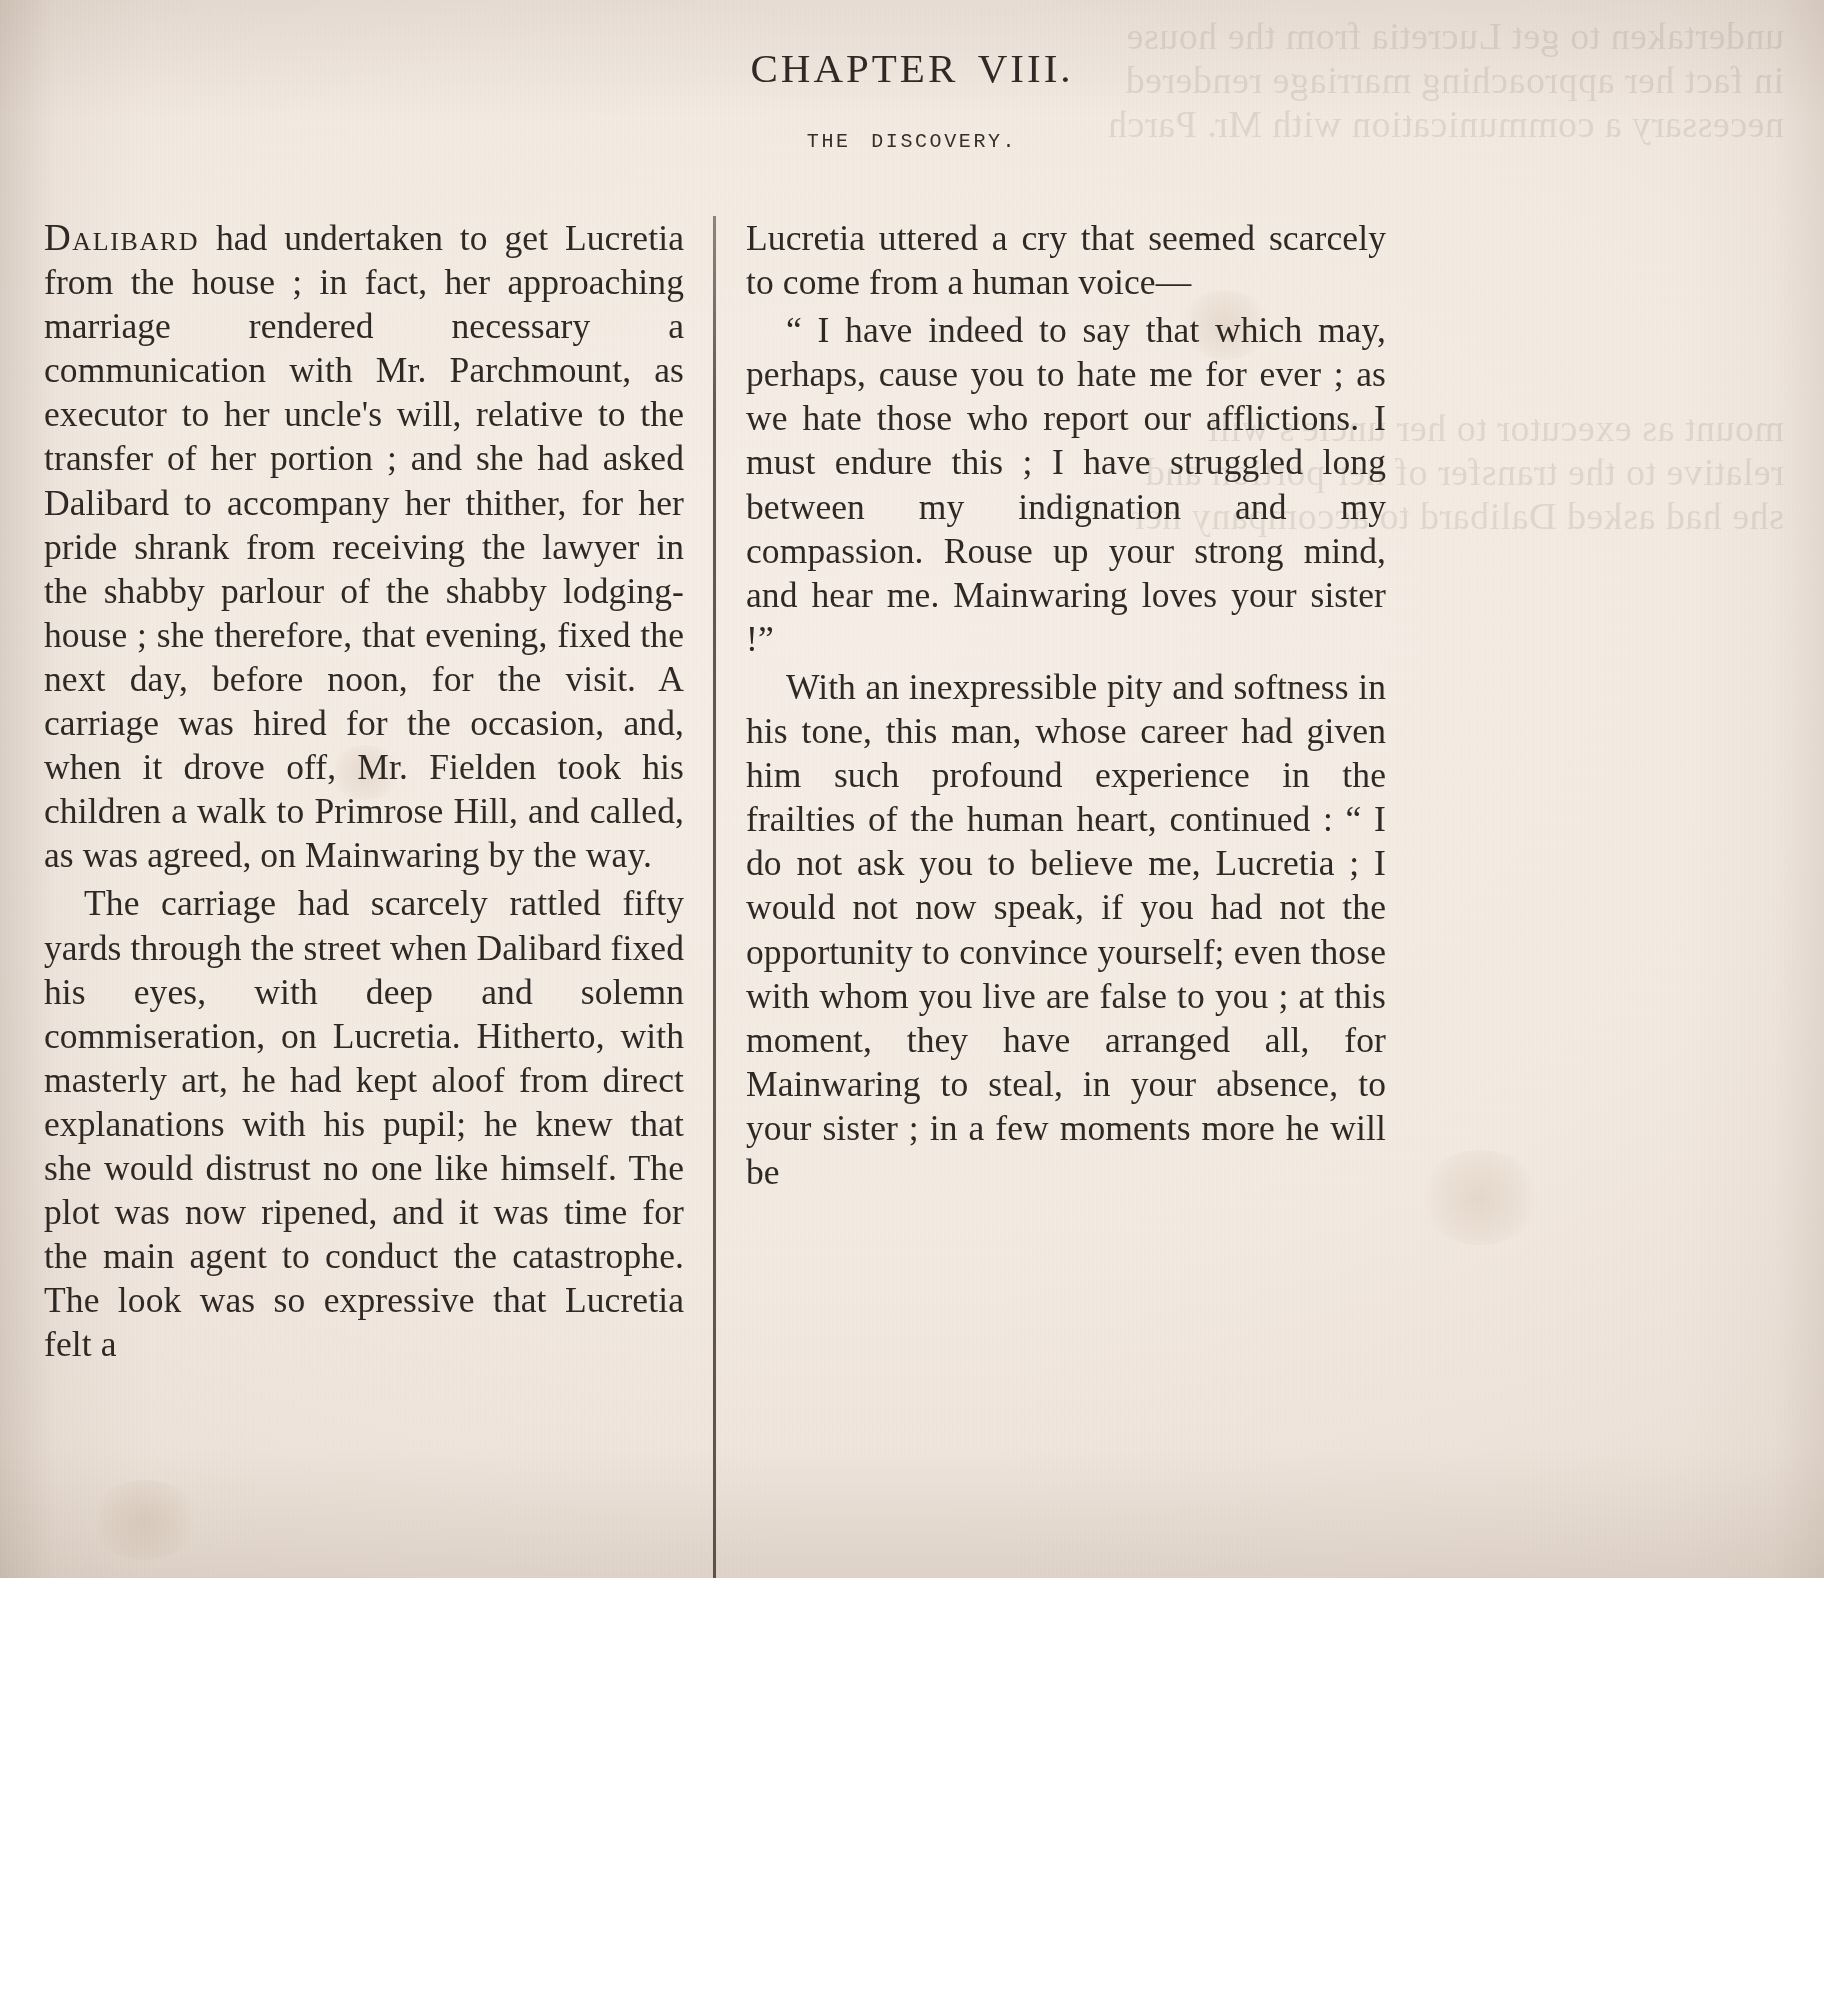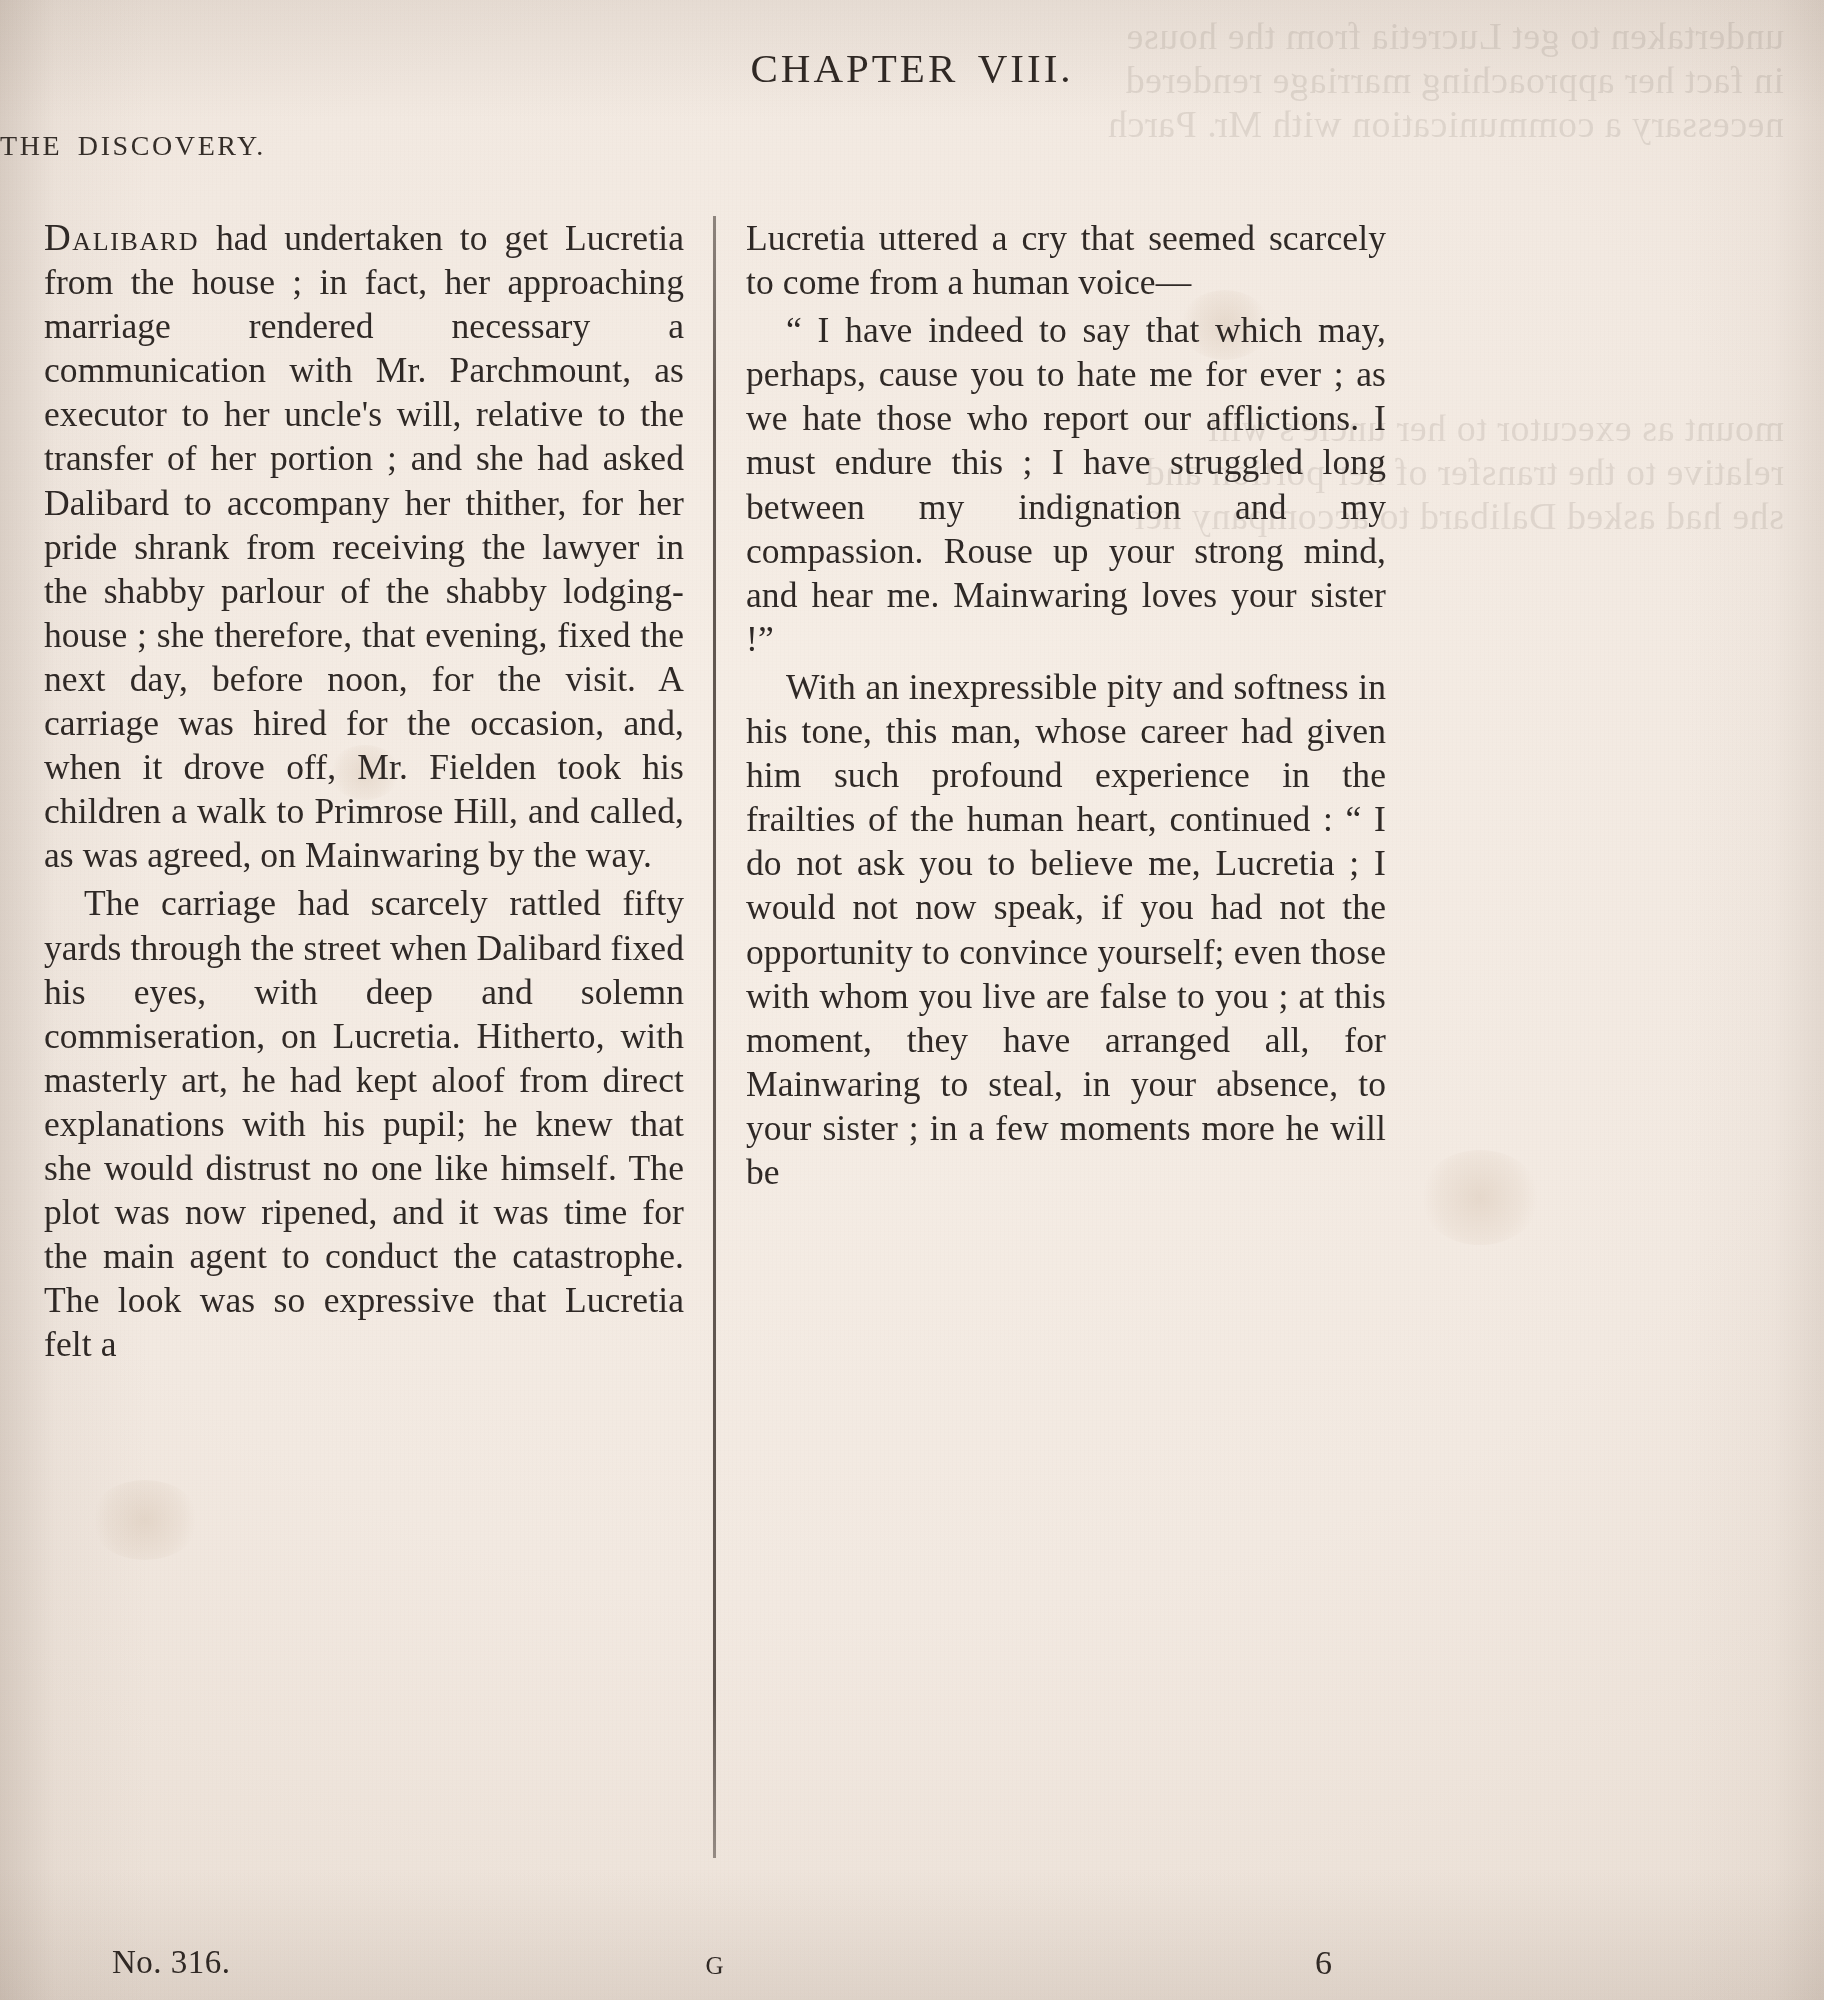--- a/index.html
+++ b/index.html
@@ -4,21 +4,21 @@
 <style>
   html, body {
     margin: 0;
     padding: 0;
     background: #ffffff;
   }
 
   .page {
     position: relative;
     width: 1824px;
-    height: 2000px;
+    height: 1578px;
     overflow: hidden;
     background: #fde047;
     font-family: "Liberation Serif", "DejaVu Serif", serif;
     color: #312b28;
   }
 
   
   .paper-base {
     position: absolute;
     inset: 0;
@@ -87,24 +87,26 @@
     letter-spacing: 3.0px;
     word-spacing: 7px;
     color: #302925;
     font-family: "Liberation Serif", serif;
   }
   .chapter-sub {
     position: absolute;
     top: 130px;
     left: 0;
     right: 0;
-    font-size: 28px;
+    text-align: center;
+    font-size: 20px;
     letter-spacing: 2.6px;
     word-spacing: 6px;
     color: #352e29;
+    font-family: Liberation Mono, monospace;
   }
 
   
   .columns {
     position: absolute;
     top: 212px;
     left: 40px;
     width: 1350px;
     height: 1640px;
   }

